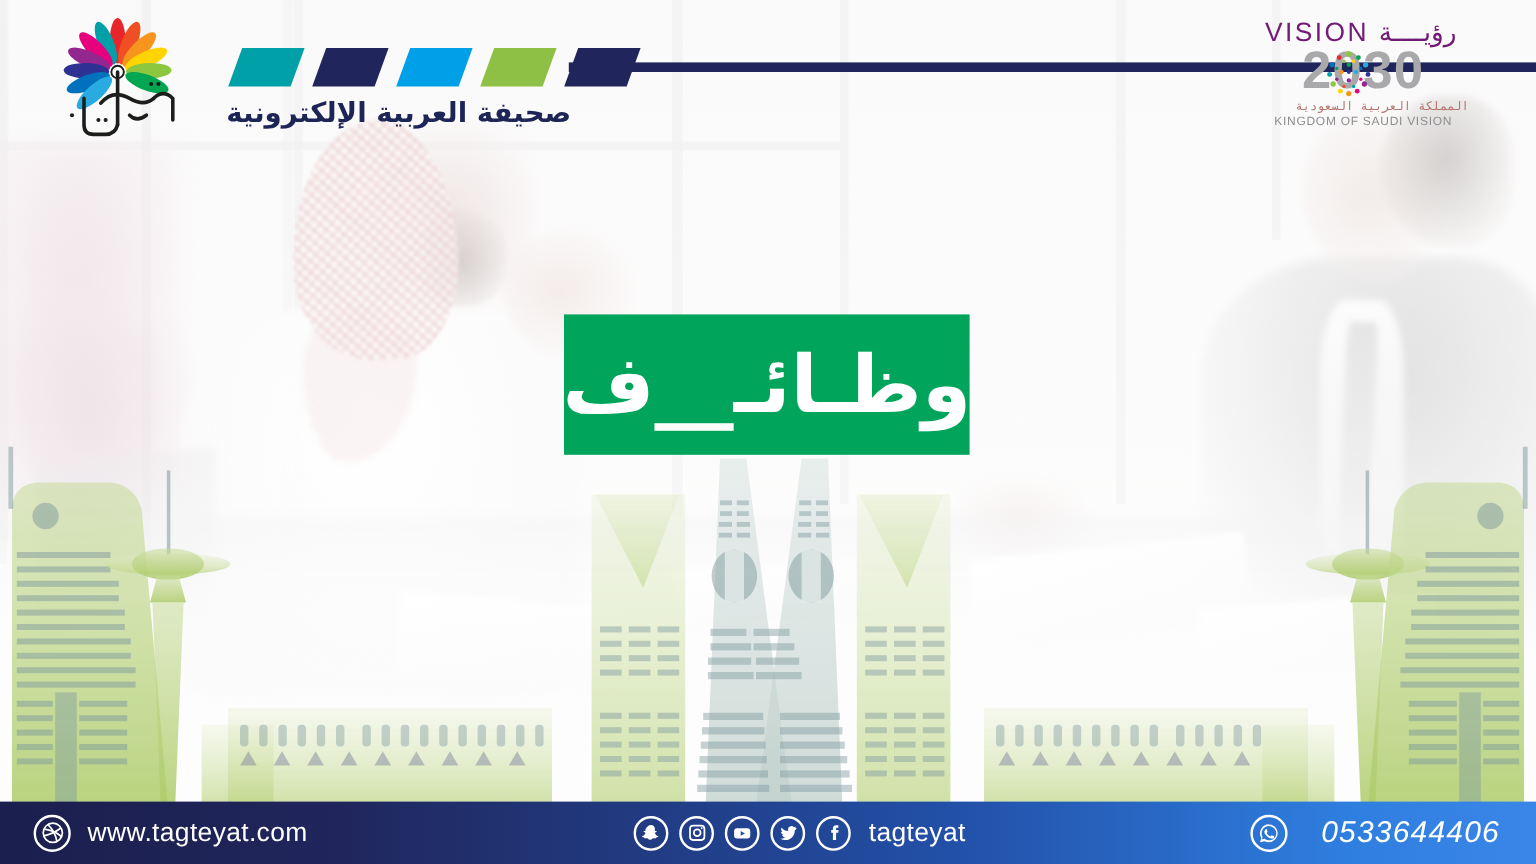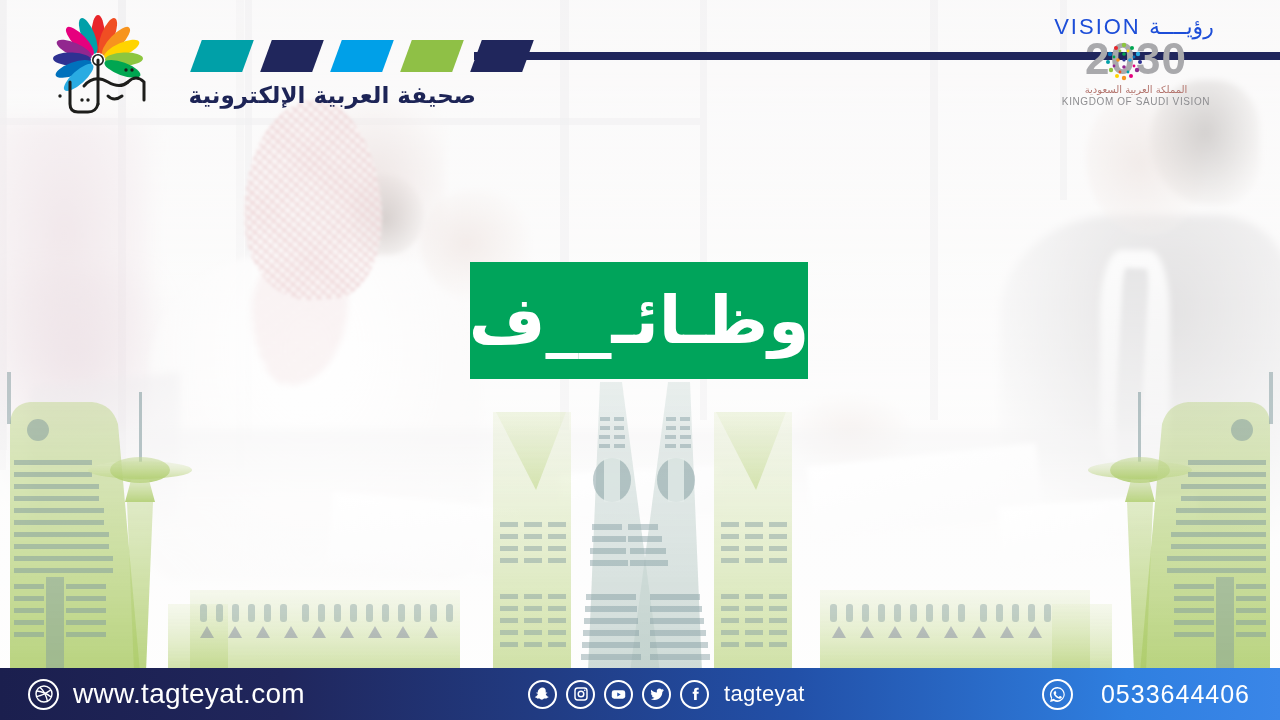--- a/index.html
+++ b/index.html
@@ -176,31 +176,31 @@
     transform:skewX(-20deg);
   }
   .rule{
     position:absolute; left:474px; top:52px; width:806px; height:8px;
     background:#20265c;
   }
 
   .vision{ position:absolute; right:56px; top:14px; width:176px; height:96px; }
   .vision-top{
     position:absolute; left:0; top:0; width:176px; height:26px;
-    color:#1d4ed8; font-size:22px; letter-spacing:2px; text-align:center;
+    color:#701a75; font-size:22px; letter-spacing:2px; text-align:center;
     font-family:"Liberation Sans",sans-serif; white-space:nowrap;
   }
   .vision-num{
     position:absolute; left:0; top:22px; width:176px; height:46px;
     color:#a9a9ac; font-size:44px; font-weight:bold; letter-spacing:1px;
     text-align:center; line-height:46px; font-family:"Liberation Sans",sans-serif;
   }
   .vision-ar{
     position:absolute; left:0; top:70px; width:176px; height:14px;
-    color:#b4756e; font-size:10px; text-align:center; direction:rtl; white-space:nowrap;
+    color:#b4756e; font-size:10px; direction:rtl; white-space:nowrap;font-family:Liberation Mono, monospace;
   }
   .vision-en{
     position:absolute; left:0; top:82px; width:176px; height:14px;
     color:#8d8d90; font-size:10px; letter-spacing:.6px; text-align:center;
     font-family:"Liberation Sans",sans-serif; white-space:nowrap;
   }
 
   
   .banner{ position:absolute; left:470px; top:262px; width:338px; height:186px; }
   .banner-line{
@@ -212,22 +212,22 @@
   .banner-line.two{ background:#9cb63c; }
 
   
   .footer{
     position:absolute; left:0; bottom:0; width:1280px; height:52px;
     background:linear-gradient(90deg,#1b1f4e 0%,#20265c 22%,#2250a8 62%,#2f7fe0 88%,#3a86e8 100%);
     display:flex; align-items:center;
   }
   .f-left{ position:absolute; left:28px; display:flex; align-items:center; gap:14px; }
   .f-mid{ position:absolute; left:528px; display:flex; align-items:center; gap:9px; }
-  .f-right{ position:absolute; right:30px; display:flex; align-items:center; gap:28px; }
-  .f-text{ color:#ffffff; font-size:28px; letter-spacing:.3px; font-family:"Liberation Sans",sans-serif; }
+  .f-right{ position:absolute; right:30px; display:flex; align-items:center; gap:28px;font-style:italic; }
+  .f-text{ color:#ffffff; font-size:22px; letter-spacing:.3px; font-family:"Liberation Sans",sans-serif; }
   .f-text.ph{ font-size:25px; letter-spacing:1px; }
   .f-text.handle{ font-size:22px; margin-left:6px; }
   .ring{
     width:29px; height:29px; border:2px solid #ffffff; border-radius:50%;
     display:flex; align-items:center; justify-content:center; flex:0 0 auto;
   }
   .ring.big{ width:31px; height:31px; }
   .ring svg{ display:block; }
 </style>
 </head>

